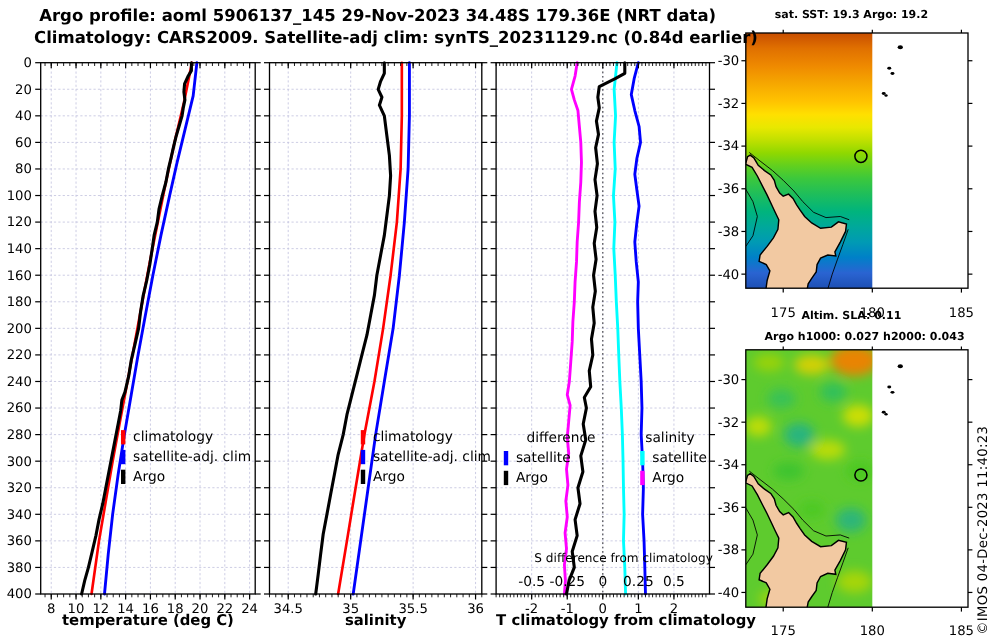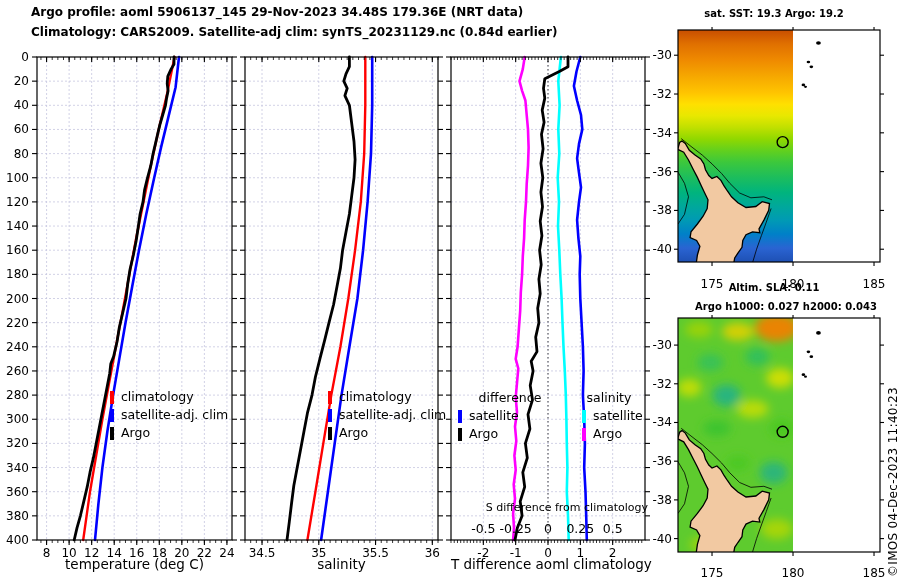--- a/index.html
+++ b/index.html
@@ -1,21 +1,21 @@
 <!DOCTYPE html>
 <html><head>
 <meta charset="utf-8">
 <style>
   html,body{margin:0;padding:0;background:#fff;}
   .canvas{position:relative;width:900px;height:580px;background:#fff;overflow:hidden;
           font-family:"DejaVu Sans","Liberation Sans",sans-serif;color:#000;}
   .abs{position:absolute;}
-  .hdr{font-weight:bold;font-size:12px;text-align:left;white-space:nowrap;}
+  .hdr{font-weight:bold;font-size:15px;text-align:right;white-space:nowrap;}
   .maptitle{font-weight:bold;font-size:10px;text-align:center;white-space:nowrap;}
-  .axlabel{font-size:13.5px;text-align:center;white-space:nowrap;}
+  .axlabel{font-size:13.5px;text-align:center;white-space:nowrap;font-weight:bold;}
   .seclabel{font-size:11px;text-align:right;white-space:nowrap;}
   .legend{position:absolute;font-size:12.5px;line-height:18px;}
   .lrow{display:flex;align-items:center;height:18px;white-space:nowrap;text-align:center;}
   .lbar{display:inline-block;width:4px;height:13px;margin-right:7px;flex:0 0 4px;}
   .lhead{position:absolute;font-size:12.5px;text-align:center;white-space:nowrap;}
   .wm{position:absolute;left:886px;top:577px;transform:rotate(-90deg);transform-origin:0 0;
       font-size:12px;white-space:nowrap;letter-spacing:0.3px;}
   svg{position:absolute;left:0;top:0;}
 </style>
 </head>
@@ -732,21 +732,21 @@
 
   <div class="abs hdr" style="left:31px;top:5px;width:620px;">Argo profile: aoml 5906137_145 29-Nov-2023 34.48S 179.36E (NRT data)</div>
   <div class="abs hdr" style="left:31px;top:25px;width:620px;">Climatology: CARS2009. Satellite-adj clim: synTS_20231129.nc (0.84d earlier)</div>
 
   <div class="abs maptitle" style="left:650px;top:8px;width:248px;">sat. SST: 19.3 Argo: 19.2</div>
   <div class="abs maptitle" style="left:650px;top:282px;width:248px;">Altim. SLA: 0.11</div>
   <div class="abs maptitle" style="left:645px;top:301px;width:256px;padding-left:13px;">Argo h1000: 0.027 h2000: 0.043</div>
 
   <div class="abs axlabel" style="left:37px;top:556px;width:195px;">temperature (deg C)</div>
   <div class="abs axlabel" style="left:245px;top:556px;width:193px;">salinity</div>
-  <div class="abs axlabel" style="left:451px;top:556px;width:194px;">T difference aoml climatology</div>
+  <div class="abs axlabel" style="left:451px;top:556px;width:194px;">T climatology from climatology</div>
   <div class="abs seclabel" style="left:448px;top:501px;width:200px;">S difference from climatology</div>
 
   <div class="legend" style="left:110px;top:388px;">
     <div class="lrow">
         <span class="lbar" style="background: rgb(255, 0, 0);"></span>
         <span>climatology</span>
       </div>
     <div class="lrow">
         <span class="lbar" style="background: rgb(0, 0, 255);"></span>
         <span>satellite-adj. clim</span>

